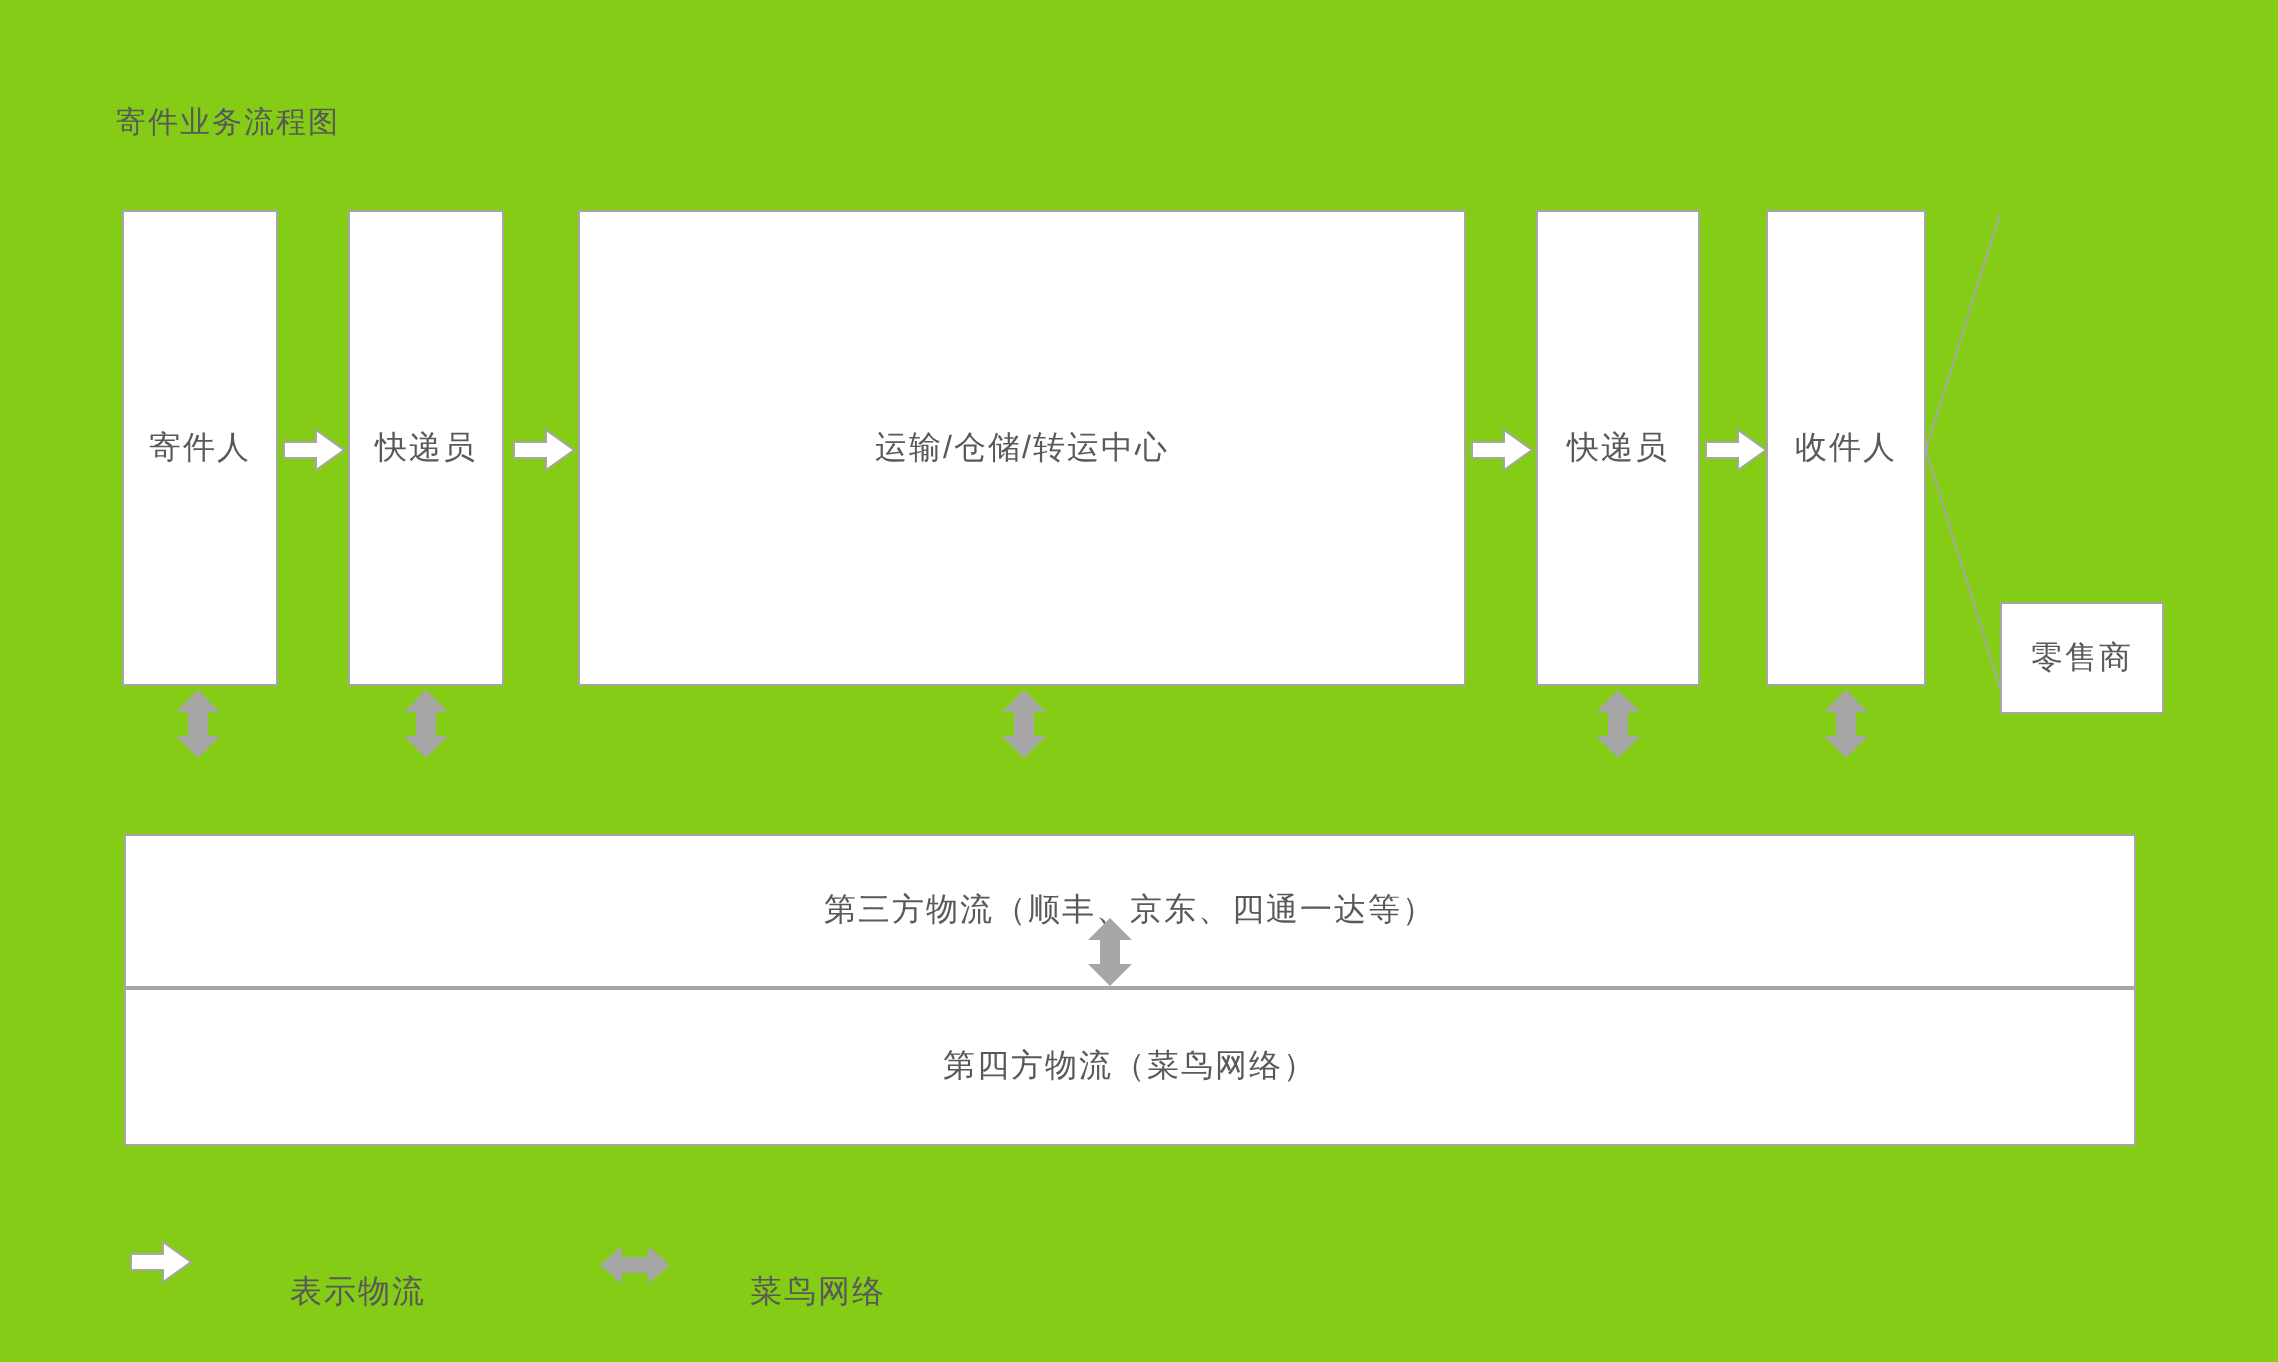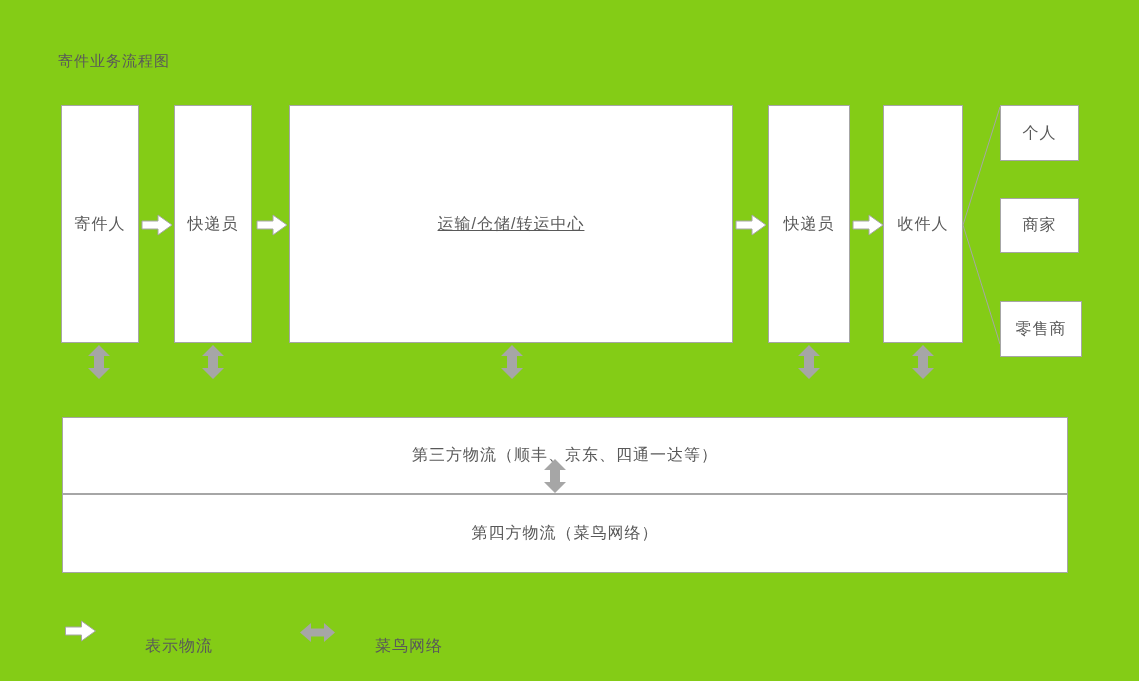--- a/index.html
+++ b/index.html
@@ -31,21 +31,21 @@
     display: flex;
     align-items: center;
     justify-content: center;
     font-size: 16px;
     color: #595959;
     text-align: center;
     letter-spacing: 1px;
   }
   .b-sender     { left: 61px;  top: 105px; width: 78px;  height: 238px; }
   .b-courier1   { left: 174px; top: 105px; width: 78px;  height: 238px; }
-  .b-center     { left: 289px; top: 105px; width: 444px; height: 238px; text-decoration: underline; }
+  .b-center     { left: 289px; top: 105px; width: 444px; height: 238px; }
   .b-courier2   { left: 768px; top: 105px; width: 82px;  height: 238px; }
   .b-recipient  { left: 883px; top: 105px; width: 80px;  height: 238px; text-align: right; }
   .b-individual { left: 1000px; top: 105px; width: 79px; height: 56px; }
   .b-merchant   { left: 1000px; top: 198px; width: 79px; height: 55px; }
   .b-retailer   { left: 1000px; top: 301px; width: 82px; height: 56px; }
   .b-thirdparty { left: 62px;  top: 381px; width: 1006px; height: 77px; margin-top: 36px; }
   .b-fourthparty{ left: 62px;  top: 494px; width: 1006px; height: 79px; }
 
   .arrow { position: absolute; }
   .hollow-a1 { left: 141px; top: 214px; }
@@ -99,26 +99,20 @@
   </div>
   <div class="box b-center">
     <span>运输/仓储/转运中心</span>
   </div>
   <div class="box b-courier2">
     <span>快递员</span>
   </div>
   <div class="box b-recipient">
     <span>收件人</span>
   </div>
-  <div class="box b-individual">
-    <span>个人</span>
-  </div>
-  <div class="box b-merchant">
-    <span>商家</span>
-  </div>
   <div class="box b-retailer">
     <span>零售商</span>
   </div>
   <div class="box b-thirdparty">
     <span>第三方物流（顺丰、京东、四通一达等）</span>
   </div>
   <div class="box b-fourthparty">
     <span>第四方物流（菜鸟网络）</span>
   </div>
 

